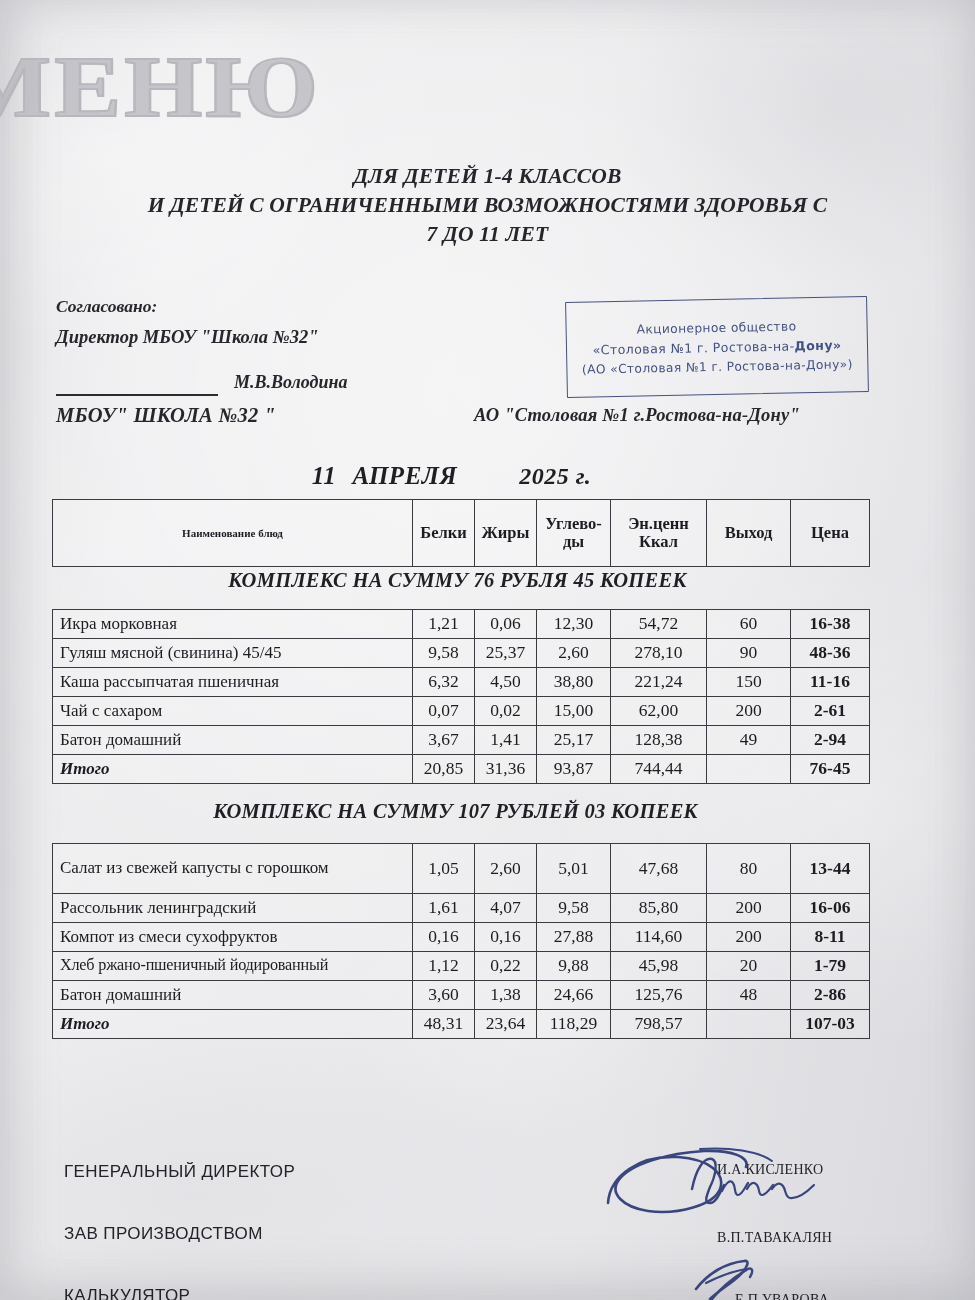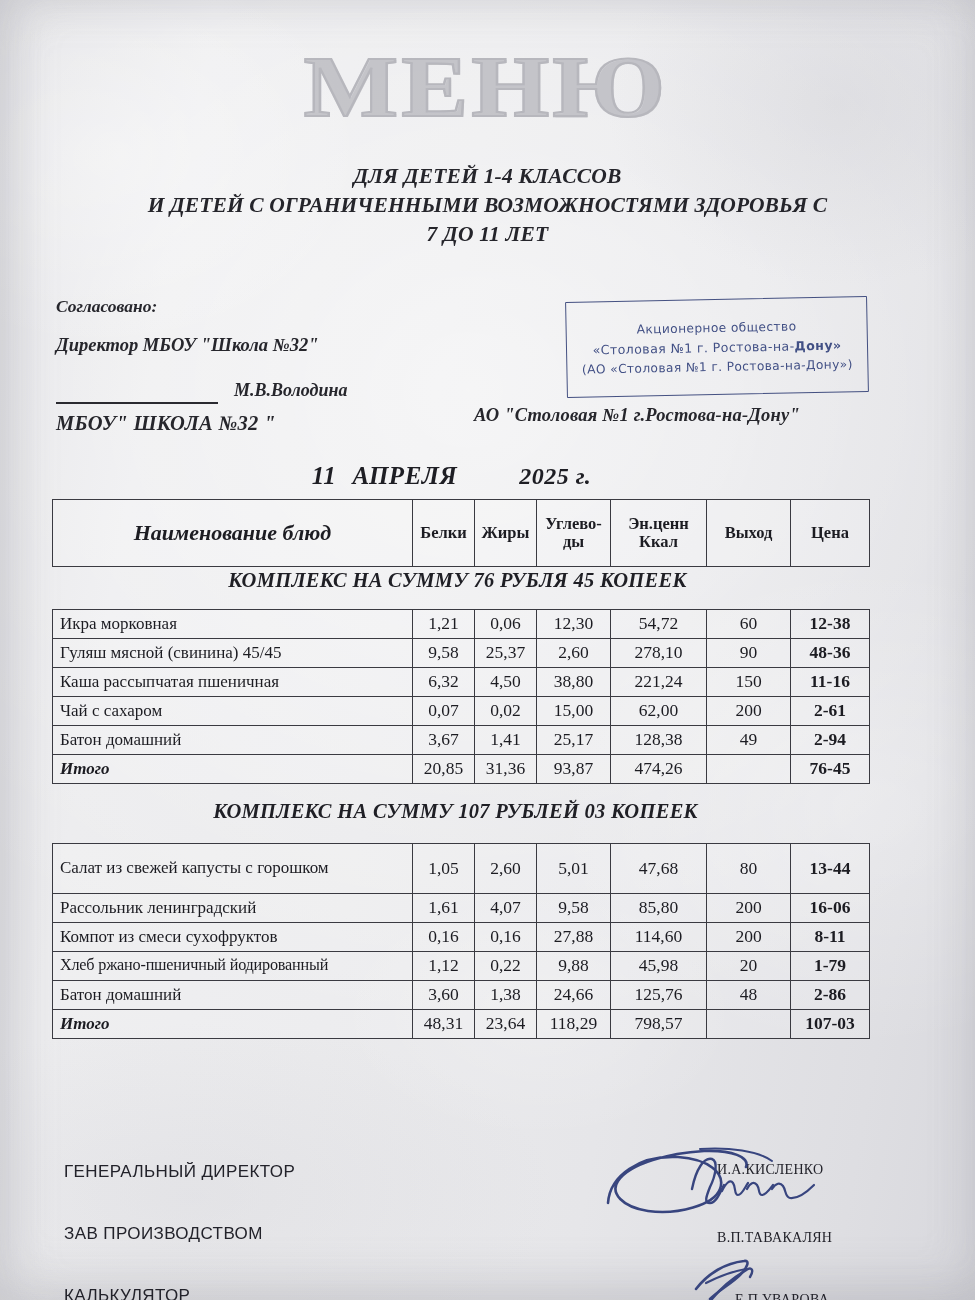--- a/index.html
+++ b/index.html
@@ -52,22 +52,20 @@
   }
 
   .layer { position: relative; z-index: 3; }
 
   
   #title-wrap {
     position: absolute;
     top: 44px;
     left: 0;
     width: 934px;
-    text-align: center;
-    padding-left: 37px;
   }
   #menu-title {
     display: inline-block;
     font-family: "Liberation Serif", "DejaVu Serif", serif;
     font-size: 86px;
     font-weight: 700;
     letter-spacing: 3px;
     line-height: 1.0;
     color: transparent;
     -webkit-text-stroke: 2.2px #b7b7bd;
@@ -101,21 +99,21 @@
     top: 298px;
     left: 56px;
     width: 430px;
     font-style: italic;
     font-weight: 700;
     color: #26262c;
   }
   #approve .ln {
     font-size: 17.5px;
     line-height: 1.0;
-    margin-bottom: 20px;
+    margin-bottom: 12px;
     white-space: nowrap;
   }
   #approve .ln.dir { font-size: 18.5px; margin-bottom: 26px; }
   #approve .sign-row {
     position: relative;
     height: 30px;
     margin-bottom: 2px;
   }
   #approve .sign-line {
     position: absolute;
@@ -227,21 +225,21 @@
   
   #hdr-table { top: 499px; }
   #hdr-table th {
     text-align: center;
     vertical-align: middle;
     font-weight: 700;
     font-size: 16.5px;
     line-height: 1.12;
     height: 66px;
   }
-  #hdr-table th.c-name { font-size: 22px; font-style: italic; }
+  #hdr-table th.c-name { font-size: 11px; }
 
   .cplx-title {
     position: absolute;
     left: 0;
     width: 975px;
     text-align: center;
     font-style: italic;
     font-weight: 700;
     font-size: 20.5px;
     letter-spacing: 0.3px;
@@ -393,21 +391,21 @@
         <col class="c-price">
     </colgroup>
     <tbody id="tbl1-body">
         <tr>
           <td class="nm">Икра морковная</td>
           <td class="num">1,21</td>
           <td class="num">0,06</td>
           <td class="num">12,30</td>
           <td class="num">54,72</td>
           <td class="num">60</td>
-          <td class="price">12-38</td>
+          <td class="price">16-38</td>
         </tr>
         <tr>
           <td class="nm">Гуляш мясной (свинина) 45/45</td>
           <td class="num">9,58</td>
           <td class="num">25,37</td>
           <td class="num">2,60</td>
           <td class="num">278,10</td>
           <td class="num">90</td>
           <td class="price">48-36</td>
         </tr>
@@ -436,21 +434,21 @@
           <td class="num">25,17</td>
           <td class="num">128,38</td>
           <td class="num">49</td>
           <td class="price">2-94</td>
         </tr>
         <tr class="total">
           <td class="nm">Итого</td>
           <td class="num">20,85</td>
           <td class="num">31,36</td>
           <td class="num">93,87</td>
-          <td class="num">474,26</td>
+          <td class="num">744,44</td>
           <td class="num"></td>
           <td class="price">76-45</td>
         </tr>
       </tbody>
   </table>
 
   <div class="cplx-title layer" id="cplx2-title">КОМПЛЕКС НА СУММУ 107 РУБЛЕЙ 03 КОПЕЕК</div>
 
   <table class="tbl layer" id="tbl2">
     <colgroup>

